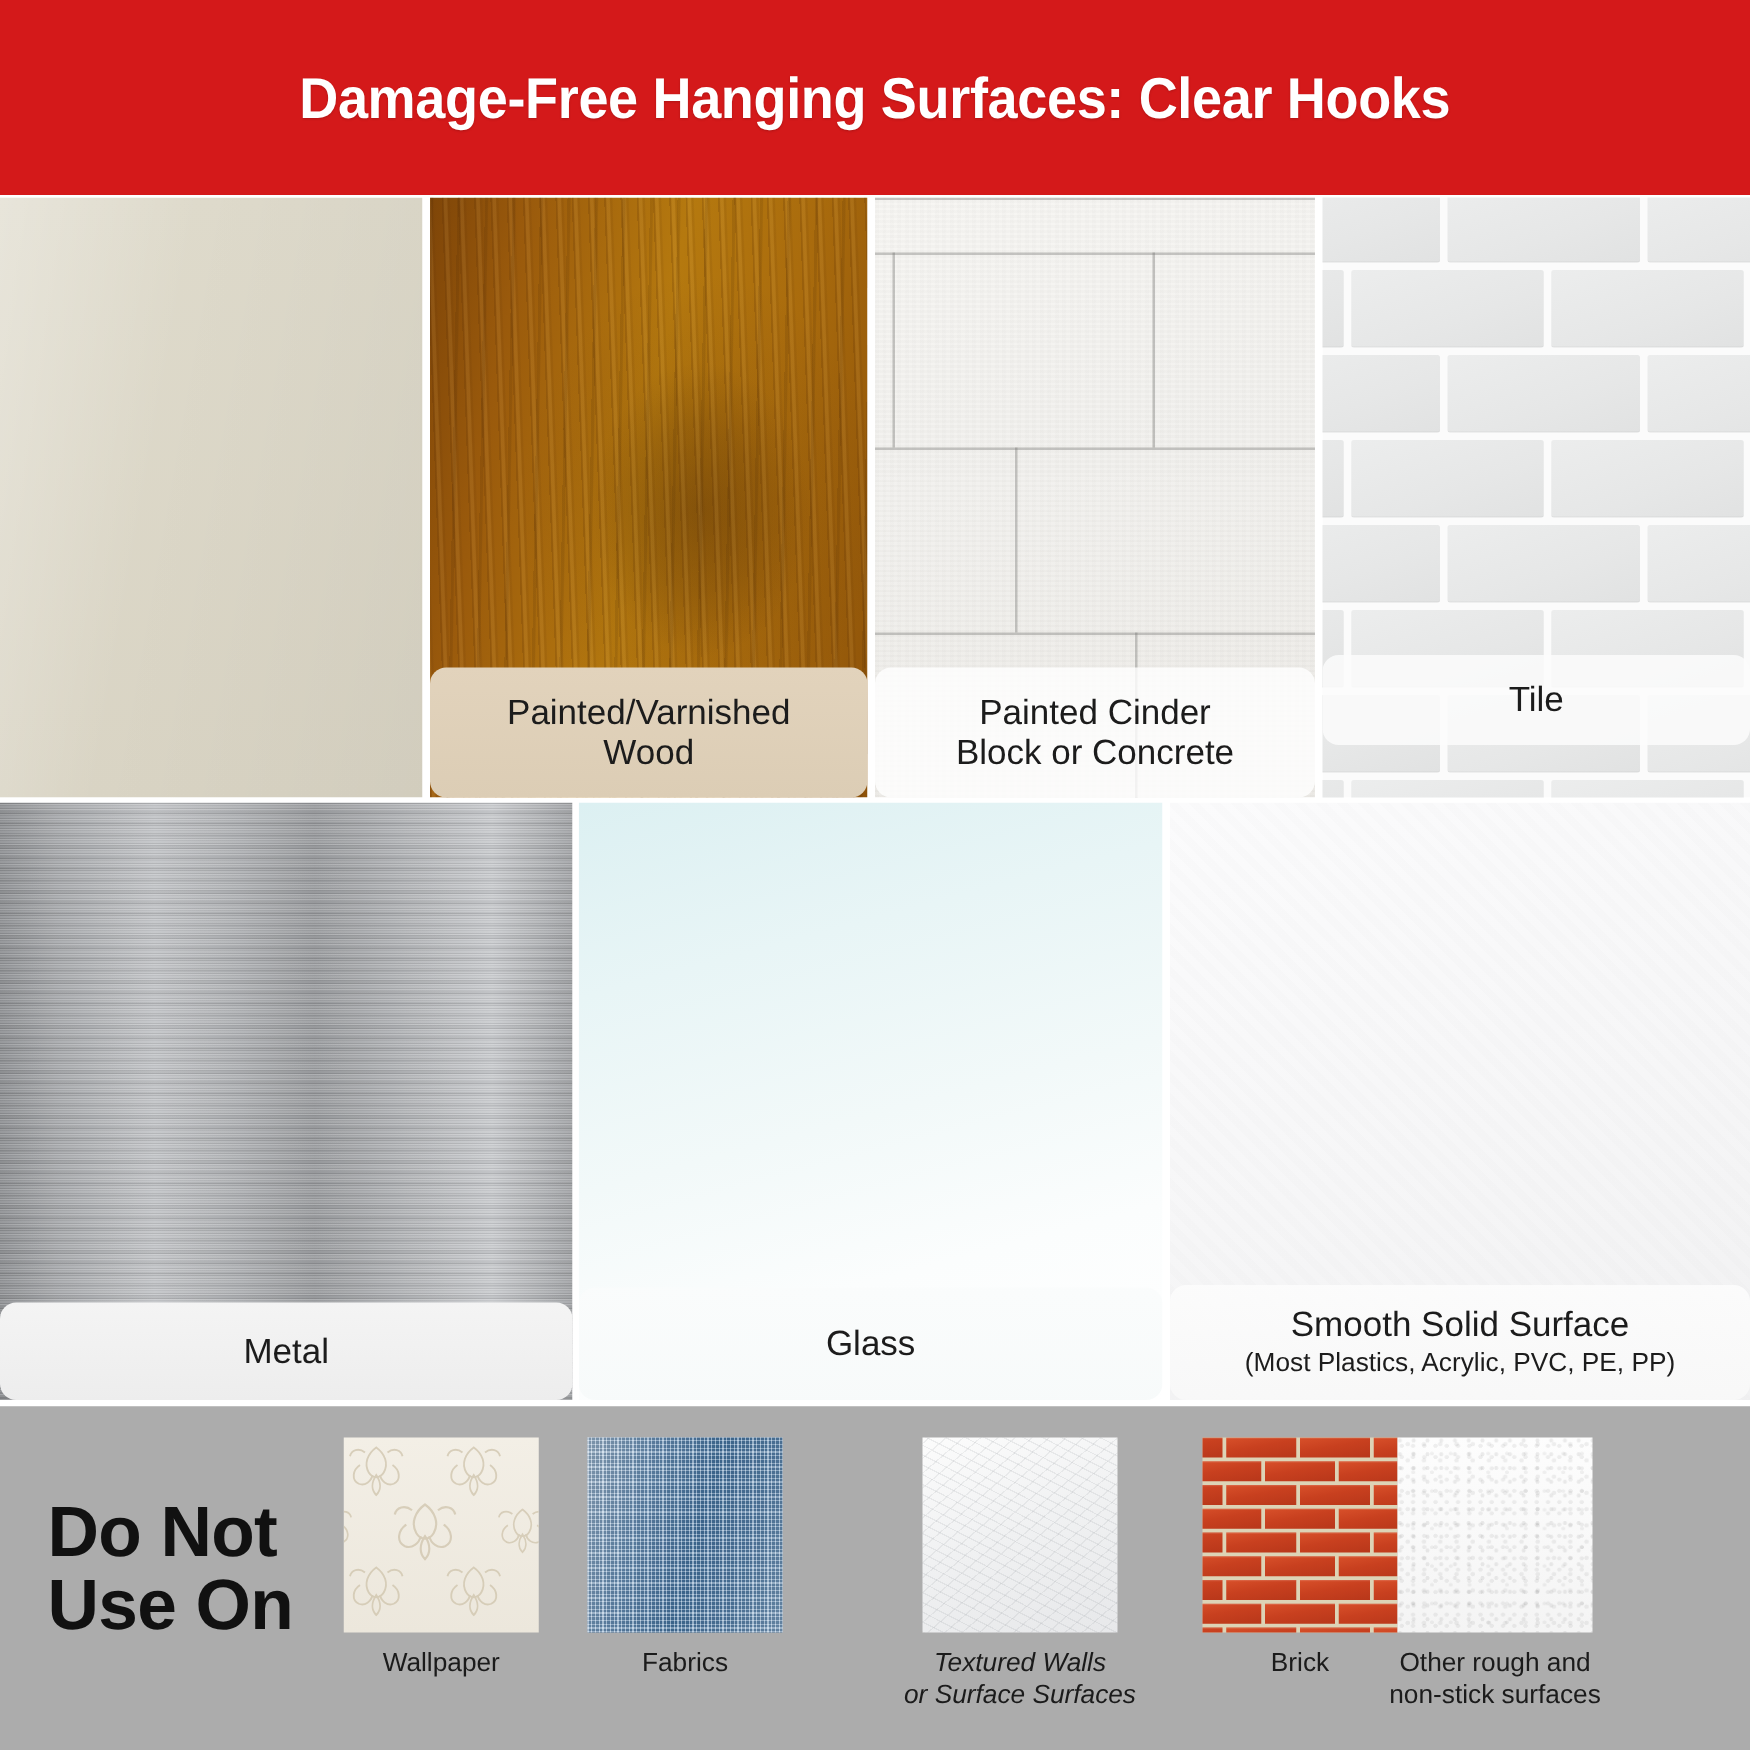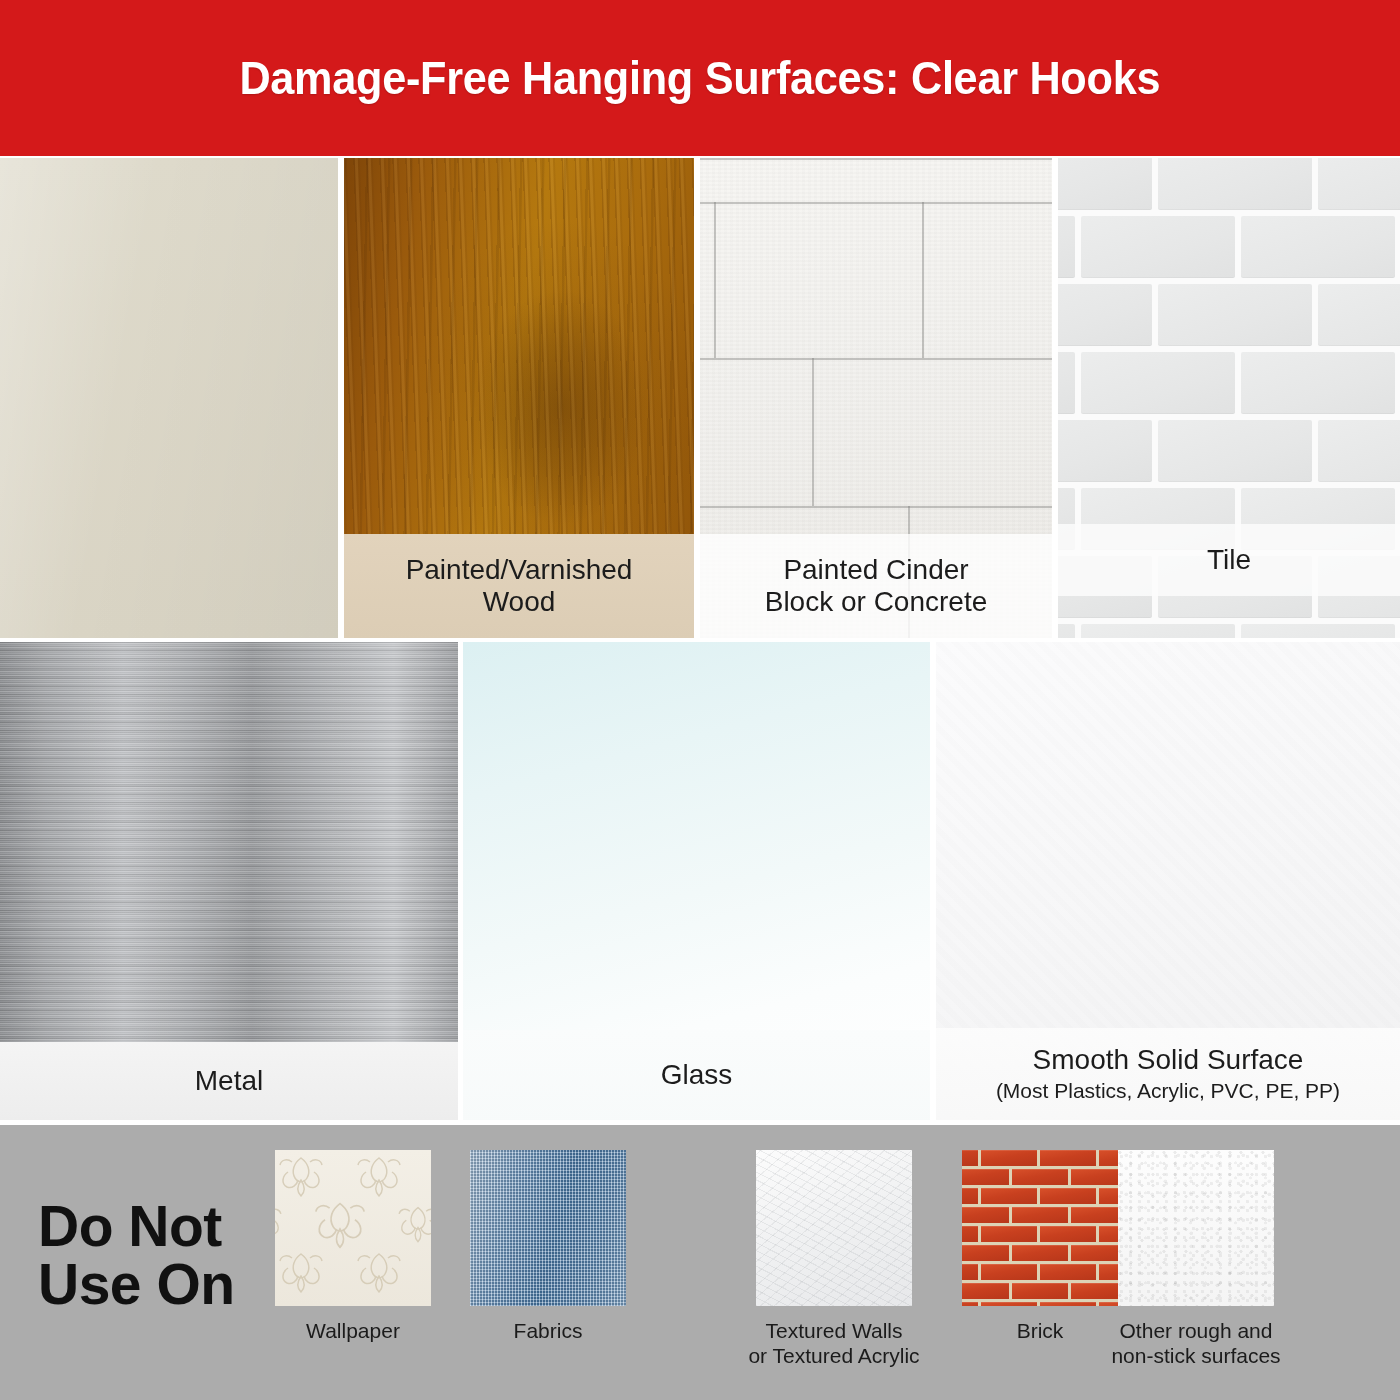--- a/index.html
+++ b/index.html
@@ -32,20 +32,21 @@
   .panel{position:absolute;overflow:hidden;background:#fff;}
   .swatch{position:absolute;left:0;top:0;right:0;bottom:0;}
   .cap{
     position:absolute;left:0;right:0;bottom:0;
     display:flex;flex-direction:column;align-items:center;justify-content:center;
     text-align:center;
     color:#1c1c1c;
     font-size:28px;
     line-height:1.16;
     font-family:"Liberation Sans","DejaVu Sans",sans-serif;
+    border-radius:13px;
   }
   .cap .sub{font-size:21px;line-height:1.25;margin-top:1px;}
 
   
   
   .tex-paintedwall{
     background:
       linear-gradient(100deg, rgba(255,255,255,0.30) 0%, rgba(255,255,255,0.0) 38%, rgba(0,0,0,0.035) 100%),
       linear-gradient(#dedacb,#d9d4c4);
   }
@@ -353,25 +354,25 @@
     </div>
   </div>
 
   <div class="dn-item" style="left:470px;">
     <div class="dn-sw tex-fabric"></div>
     <div class="dn-label">
       <div>Fabrics</div>
     </div>
   </div>
 
-  <div class="dn-item" style="left:756px;">
+  <div class="dn-item" style="left:738px;font-style:italic;">
     <div class="dn-sw tex-stucco"></div>
     <div class="dn-label" style="white-space:normal;width:250px;margin-left:-47px;">
       <div>Textured Walls</div>
-      <div>or Textured Acrylic</div>
+      <div>or Surface Surfaces</div>
     </div>
   </div>
 
   <div class="dn-item" style="left:962px;">
     <div class="dn-sw tex-brick" id="brick-host">
         <div class="brick-row" style="top: 0px;">
           <div class="brick-unit" style="left: 0px;"></div>
           <div class="brick-unit" style="left: 59px;"></div>
           <div class="brick-unit" style="left: 118px;"></div>
           <div class="brick-unit" style="left: 177px;"></div>

